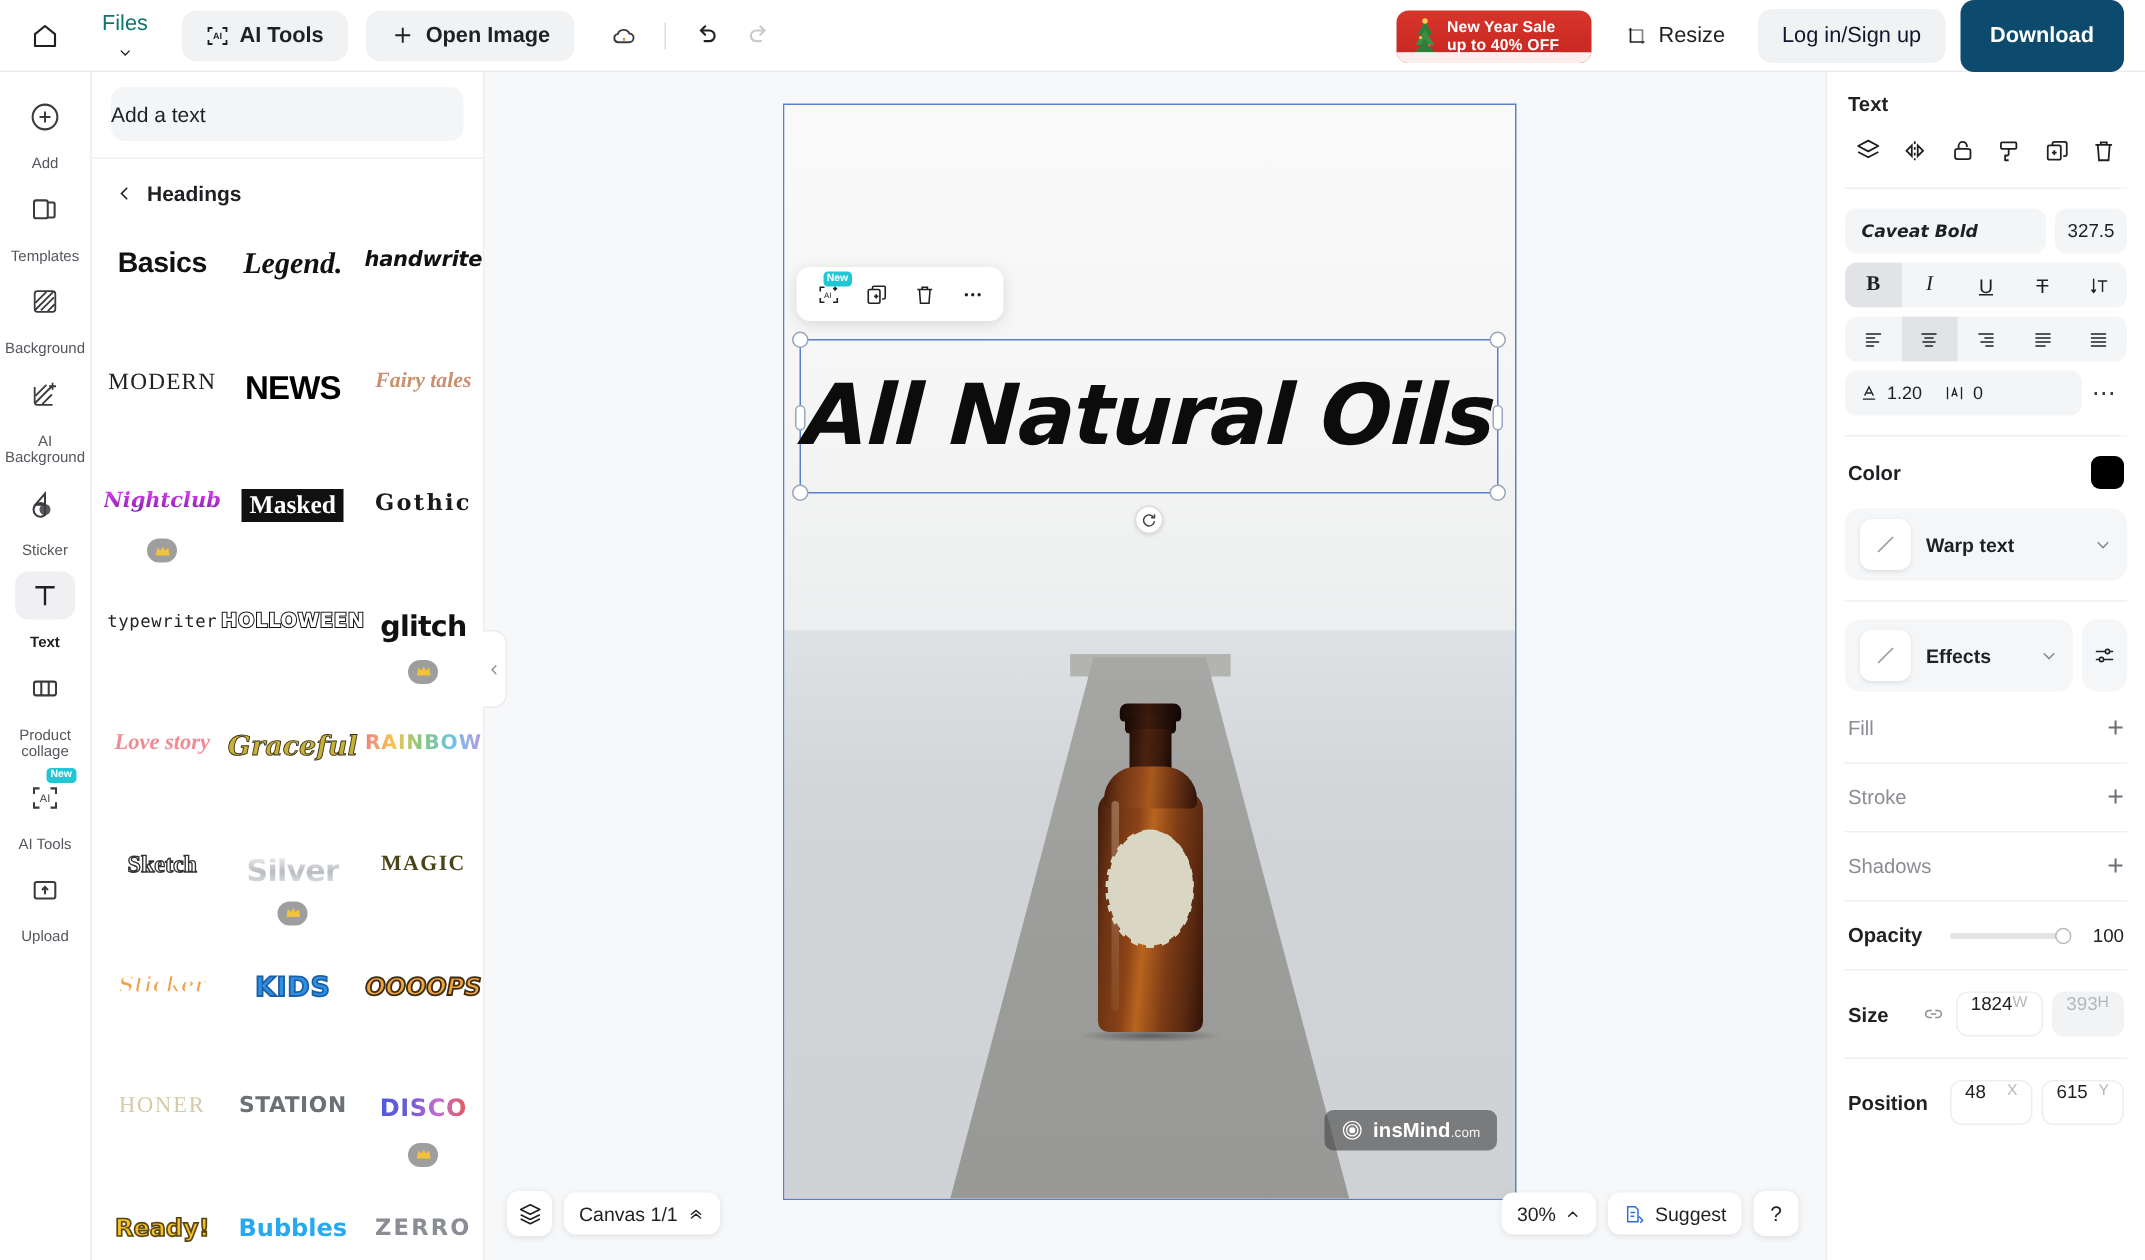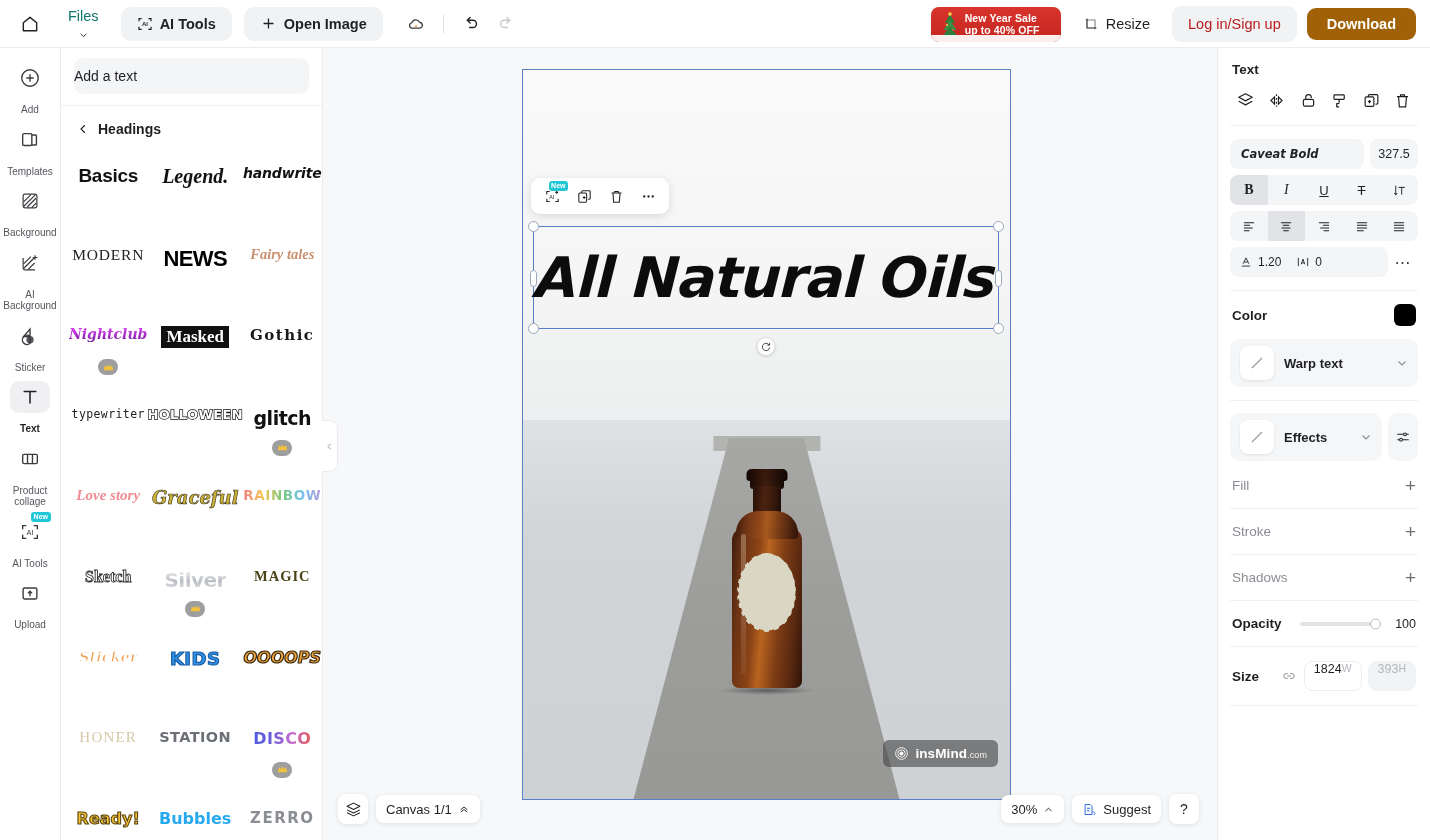--- a/index.html
+++ b/index.html
@@ -33,22 +33,22 @@
     position:relative; width:130px; height:35px; border-radius:8px; overflow:hidden;
     background: linear-gradient(180deg,#d8342c 0%, #c4261f 100%);
     display:flex; align-items:center; cursor:pointer;
   }
   .promo-tree { position:absolute; left:6px; top:5px; width:26px; height:28px; }
   .promo-txt { margin-left:34px; color:#fff; font-size:10.5px; font-weight:700; line-height:12px; letter-spacing:.1px; }
   .promo-snow { position:absolute; left:0; bottom:0; width:100%; height:7px;
      background: radial-gradient(circle at 10% 0,#fff 40%,transparent 41%) , radial-gradient(circle at 32% 10%,#fff 45%,transparent 46%), radial-gradient(circle at 60% 0,#fff 40%,transparent 41%), radial-gradient(circle at 85% 8%,#fff 45%,transparent 46%);
      background-color:#f6e9e3; opacity:.92;}
   .tb-resize { display:flex; align-items:center; gap:7px; padding:0 12px; height:34px; border-radius:8px; cursor:pointer; font-size:14.5px; }
-  .btn-login { height:36px; padding:2px 16px; background:#f1f2f4; border-radius:9px; display:flex; align-items:center; font-size:14.5px; cursor:pointer; color:#b91c1c;}
-  .btn-download { height:32px; padding:0 20px; background:#a16207; color:#fff; border-radius:9px; display:flex; align-items:center; font-size:14.5px; font-weight:700; cursor:pointer;}
+  .btn-login { height:36px; padding:2px 16px; background:#f1f2f4; border-radius:9px; display:flex; align-items:center; font-size:14.5px; cursor:pointer; color:#0f172a;}
+  .btn-download { height:48px; padding:0 20px; background:#0c4a6e; color:#fff; border-radius:9px; display:flex; align-items:center; font-size:14.5px; font-weight:700; cursor:pointer;}
 
   
   .rail {
     position:absolute; left:0; top:48px; width:61px; height:792px;
     background:#fff; border-right:1px solid #ececef; padding-top:8px; z-index:30;
     display:flex; flex-direction:column; align-items:center;
   }
   .rail-item { width:57px; margin-bottom:2px; display:flex; flex-direction:column; align-items:center; cursor:pointer; padding-top:6px;}
   .rail-ico { width:40px; height:32px; display:flex; align-items:center; justify-content:center; border-radius:9px; position:relative; }
   .rail-item.active .rail-ico { background:#f0f0f2; }
@@ -847,15 +847,26 @@
       <div class="numfield">
         <span>1824</span>
         <span class="numsuf">W</span>
       </div>
       <div class="numfield dim">
         <span>393</span>
         <span class="numsuf">H</span>
       </div>
     </div>
 
+    <div class="posrow">
+      <div class="poslbl">Position</div>
+      <div class="numfield">
+        <span>48</span>
+        <span class="numsuf">X</span>
+      </div>
+      <div class="numfield">
+        <span>615</span>
+        <span class="numsuf">Y</span>
+      </div>
+    </div>
   </div>
 
 </div>
 
 </body></html>

